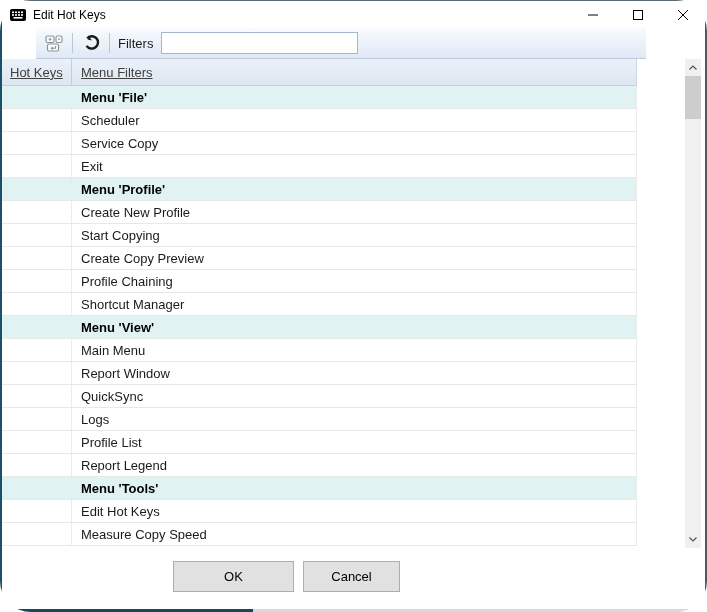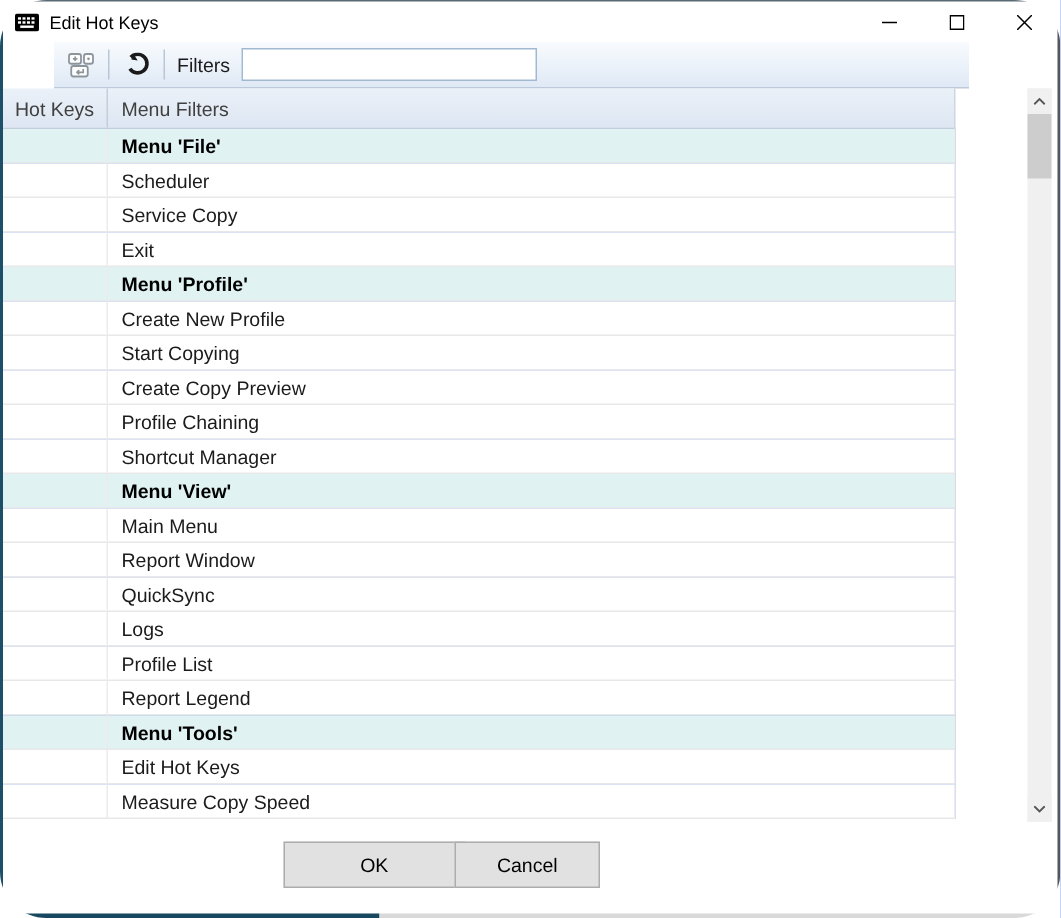--- a/index.html
+++ b/index.html
@@ -42,21 +42,21 @@
     width:197px; height:22px; border:1px solid #a0b9d0; background:#ffffff;
     font-family:"Liberation Sans", sans-serif; font-size:13px; padding:0 4px; outline:none;
   }
 
   
   .table-area { position:absolute; left:2px; top:59px; width:635px; }
   .thead {
     display:flex; height:27px; background:linear-gradient(#ebf1f8, #dde6f2);
     border-bottom:1px solid #c3cedd; border-right:1px solid #cdd6e2;
   }
-  .th { font-size:13px; color:#404040; display:flex; align-items:center; }
+  .th { font-size:13px; color:#404040; display:flex; align-items:center;text-decoration:underline; }
   .th.col-hotkeys { width:70px; padding-left:8px; border-right:1px solid #c3cedd; }
   .th.col-cmd { flex:1; padding-left:9px; }
   .tbody { background:#1d4ed8; }
   .tr { display:flex; height:23px; border-bottom:1px solid #e8e8e8; background:#ffffff; }
   .td { font-size:13px; color:#1b1b1b; display:flex; align-items:center; overflow:hidden; white-space:nowrap; }
   .td.col-hotkeys { width:70px; padding-left:8px; border-right:1px solid #ececec; }
   .td.col-cmd { flex:1; padding-left:9px; border-right:1px solid #ececec; }
   .tr.section { background:#e1f2f2; }
   .tr.section .td { font-weight:700; color:#000000; }
 
@@ -68,21 +68,21 @@
   .sb-btn { position:absolute; left:0; width:16px; height:17px; background:#f0f0f0; border:0; display:flex; align-items:center; justify-content:center; }
   .sb-up { top:0; }
   .sb-down { bottom:0; }
   .sb-thumb { position:absolute; left:0; top:17px; width:16px; height:43px; background:#cdcdcd; }
 
   
   .dlg-btn {
     position:absolute; top:561px; height:31px; background:#e1e1e1; border:1px solid #adadad;
     font-family:"Liberation Sans", sans-serif; font-size:13px; color:#000000;
   }
-  .btn-ok { left:189px; width:121px; }
+  .btn-ok { left:173px; width:121px; }
   .btn-cancel { left:303px; width:97px; }
   .btn-help { left:420px; width:96px; }
 </style>
 </head>
 <body>
 
 <div class="window">
 
   <div class="titlebar">
     <span class="app-icon">

